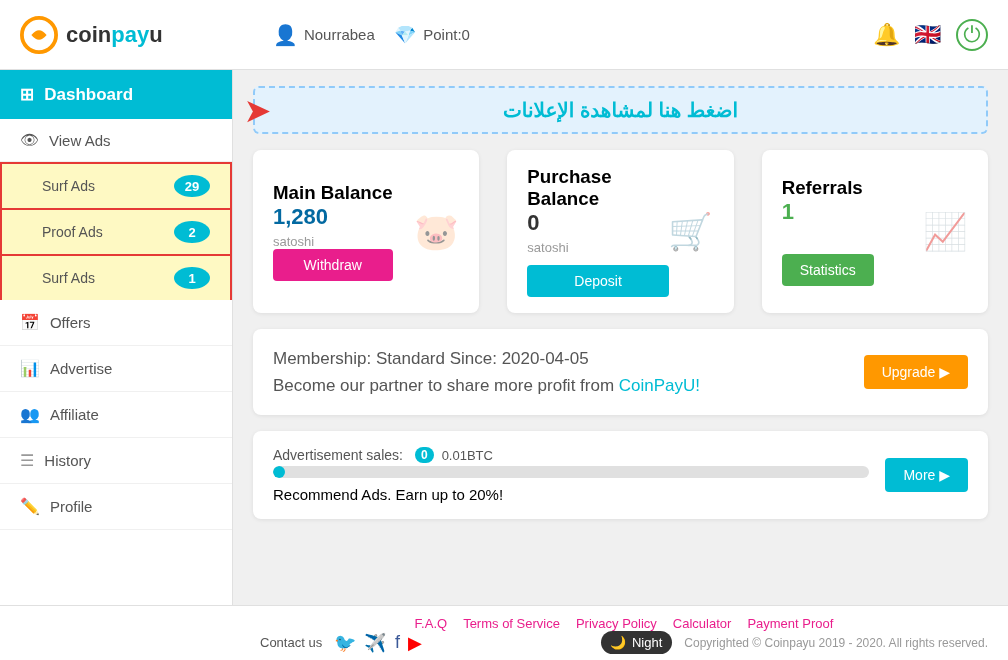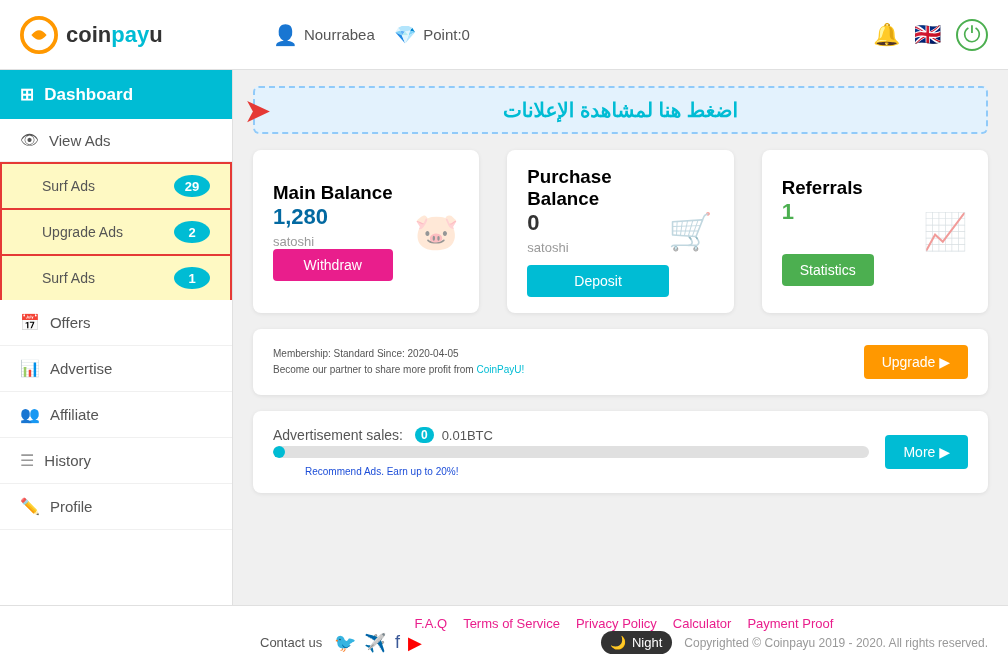--- a/index.html
+++ b/index.html
@@ -219,21 +219,21 @@
     .membership-card {
       background: #fff;
       border-radius: 8px;
       padding: 16px 20px;
       margin-bottom: 16px;
       box-shadow: 0 1px 4px rgba(0,0,0,0.08);
       display: flex;
       align-items: center;
       justify-content: space-between;
     }
-    .membership-text { font-size: 10px; color: #555; line-height: 1.6; }
+    .membership-text { font-size: 17px; color: #555; line-height: 1.6; }
     .membership-text .highlight { color: #00bcd4; }
     .upgrade-btn {
       background: #ff9800;
       color: #fff;
       border: none;
       padding: 9px 18px;
       border-radius: 4px;
       cursor: pointer;
       font-size: 14px;
       white-space: nowrap;
@@ -259,21 +259,21 @@
       margin-bottom: 8px;
       overflow: hidden;
       position: relative;
     }
     .progress-bar-fill {
       background: #00bcd4;
       height: 100%;
       border-radius: 10px;
       width: 2%;
     }
-    .ads-subtitle { font-size: 10px; color: #1d4ed8; margin-left: 32px; }
+    .ads-subtitle { font-size: 15px; color: #000000; }
     .more-btn {
       background: #00bcd4;
       color: #fff;
       border: none;
       padding: 9px 18px;
       border-radius: 4px;
       cursor: pointer;
       font-size: 14px;
       margin-left: 16px;
       white-space: nowrap;
@@ -370,21 +370,21 @@
     </div>
     <div class="view-ads-item">
       <span>👁</span>
       <span>View Ads</span>
     </div>
     <div class="sub-menu-item">
       <span>Surf Ads</span>
       <span class="badge">29</span>
     </div>
     <div class="sub-menu-item">
-      <span>Upgrade Ads</span>
+      <span>Proof Ads</span>
       <span class="badge">2</span>
     </div>
     <div class="sub-menu-item">
       <span>Surf Ads</span>
       <span class="badge">1</span>
     </div>
     <div class="sidebar-item">
       <span class="icon">📅</span>
       <span>Offers</span>
     </div>

